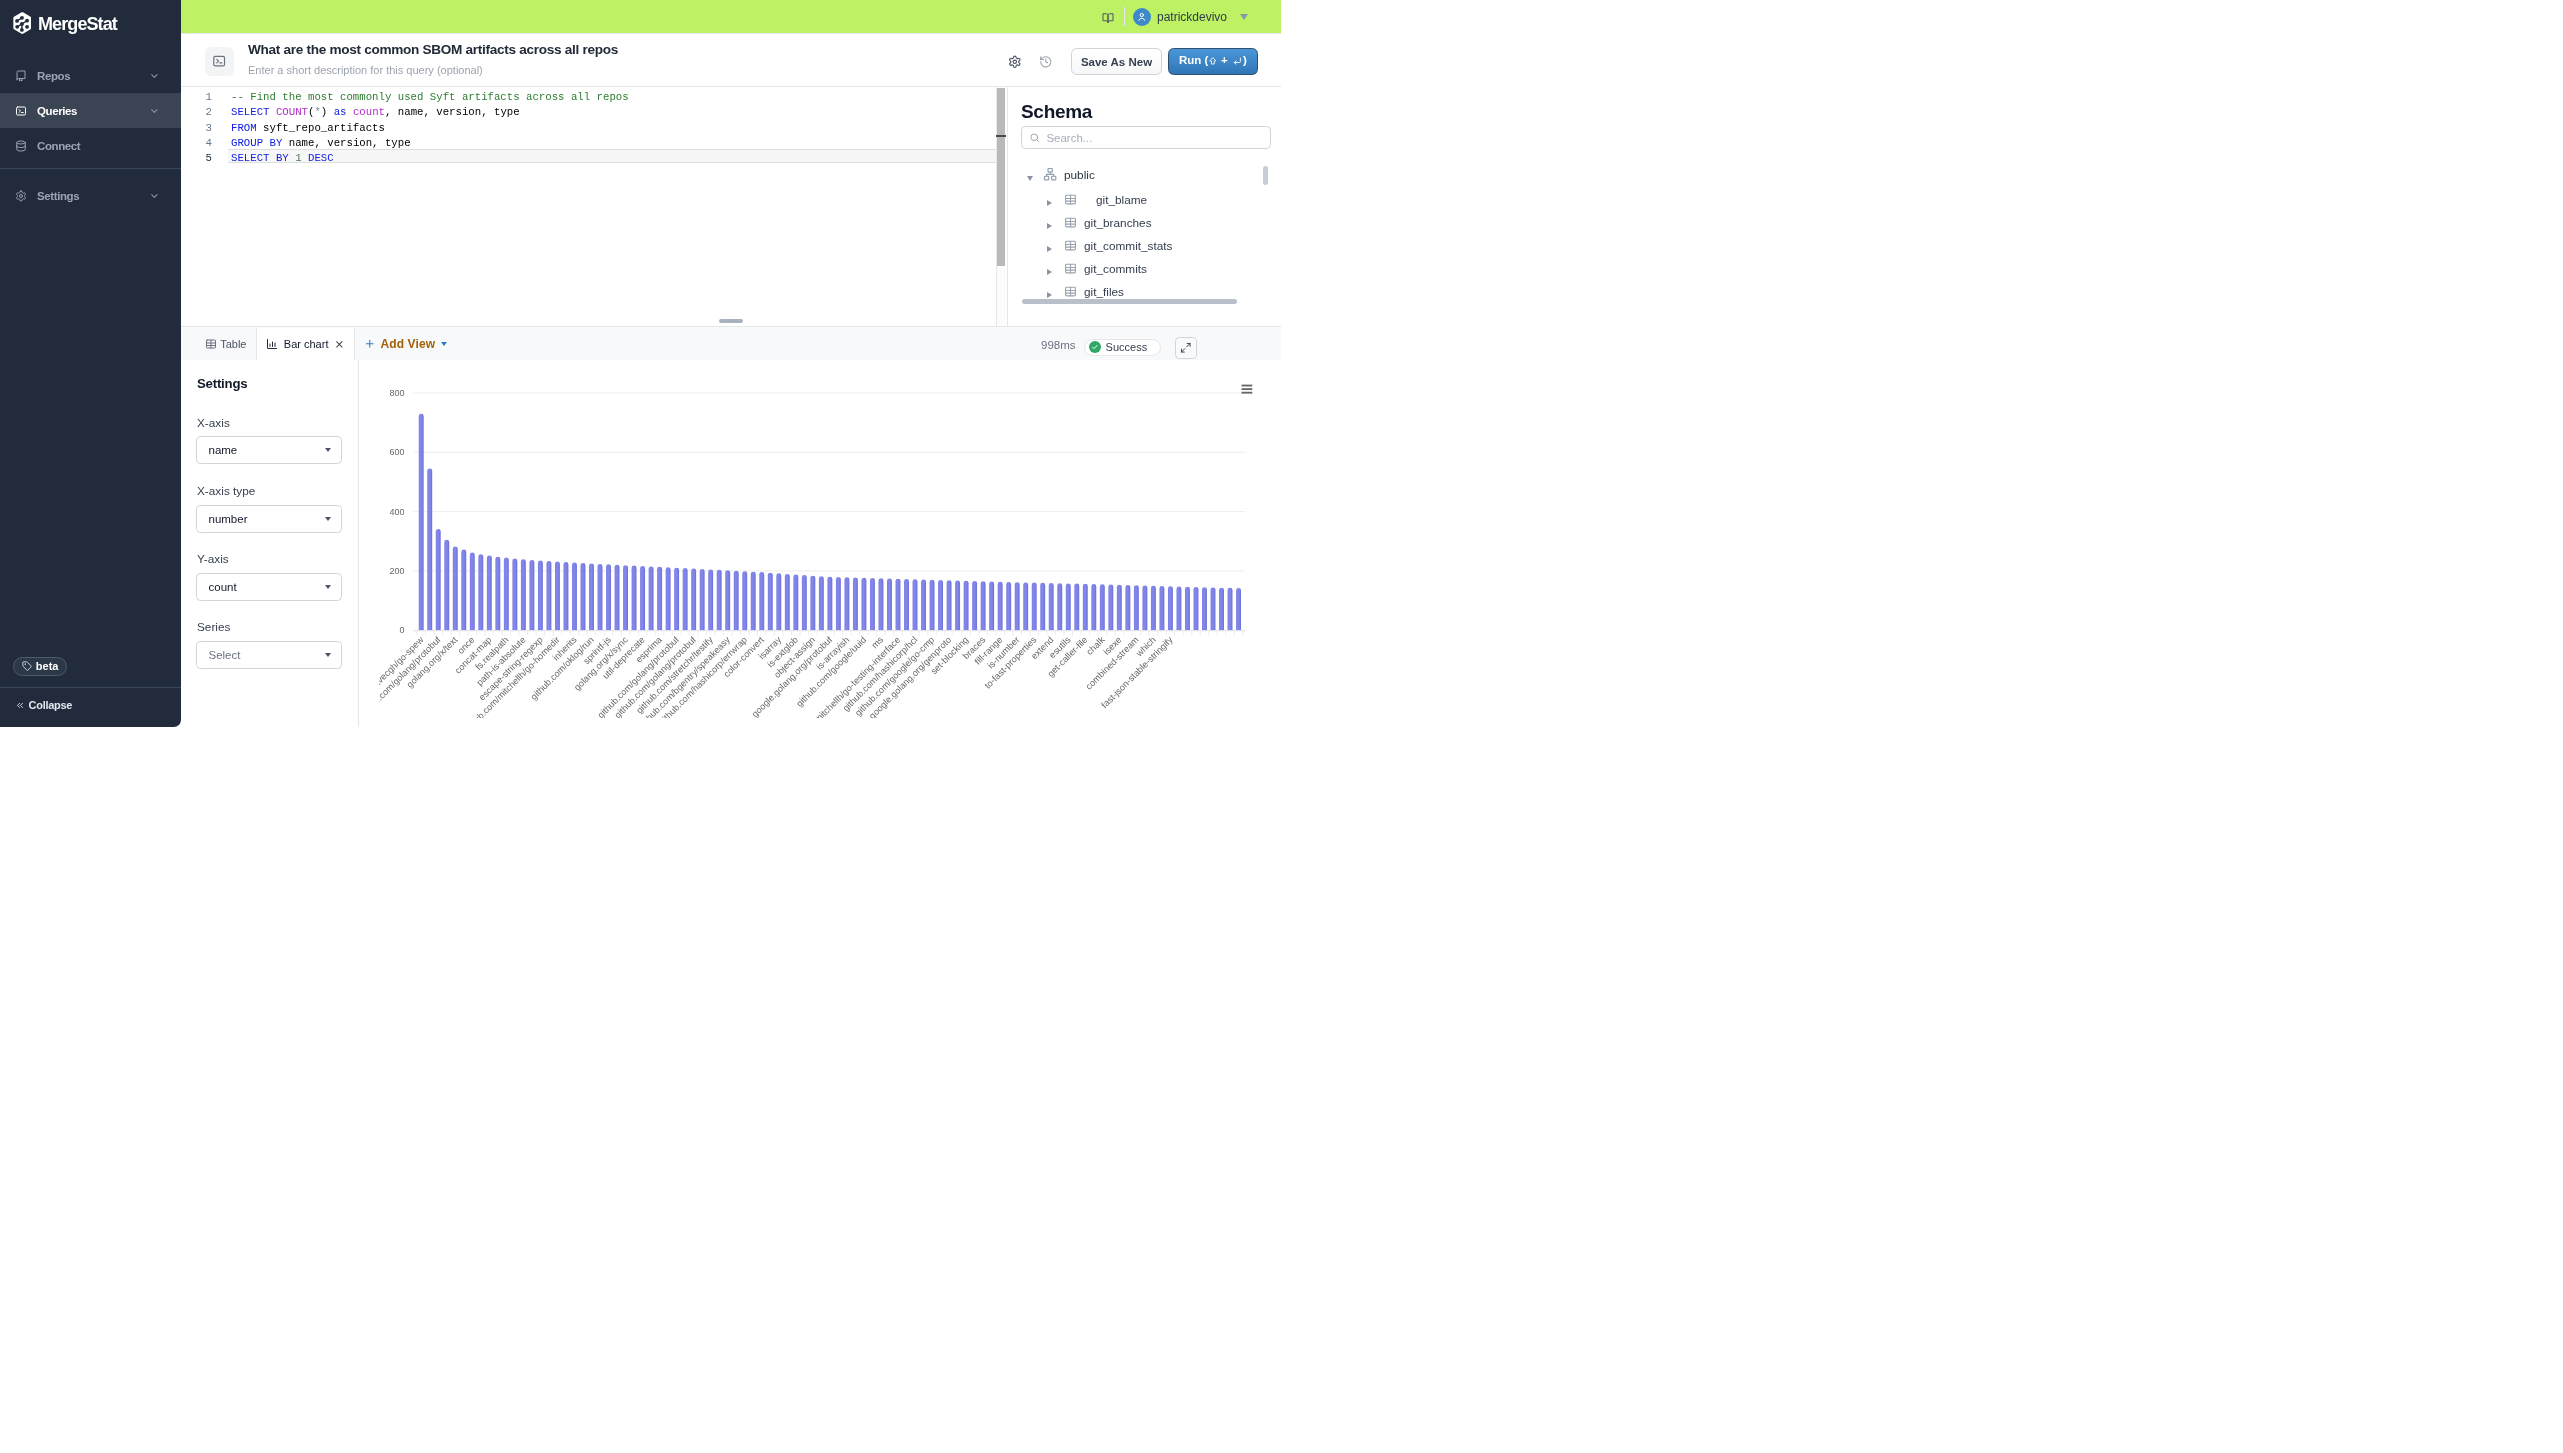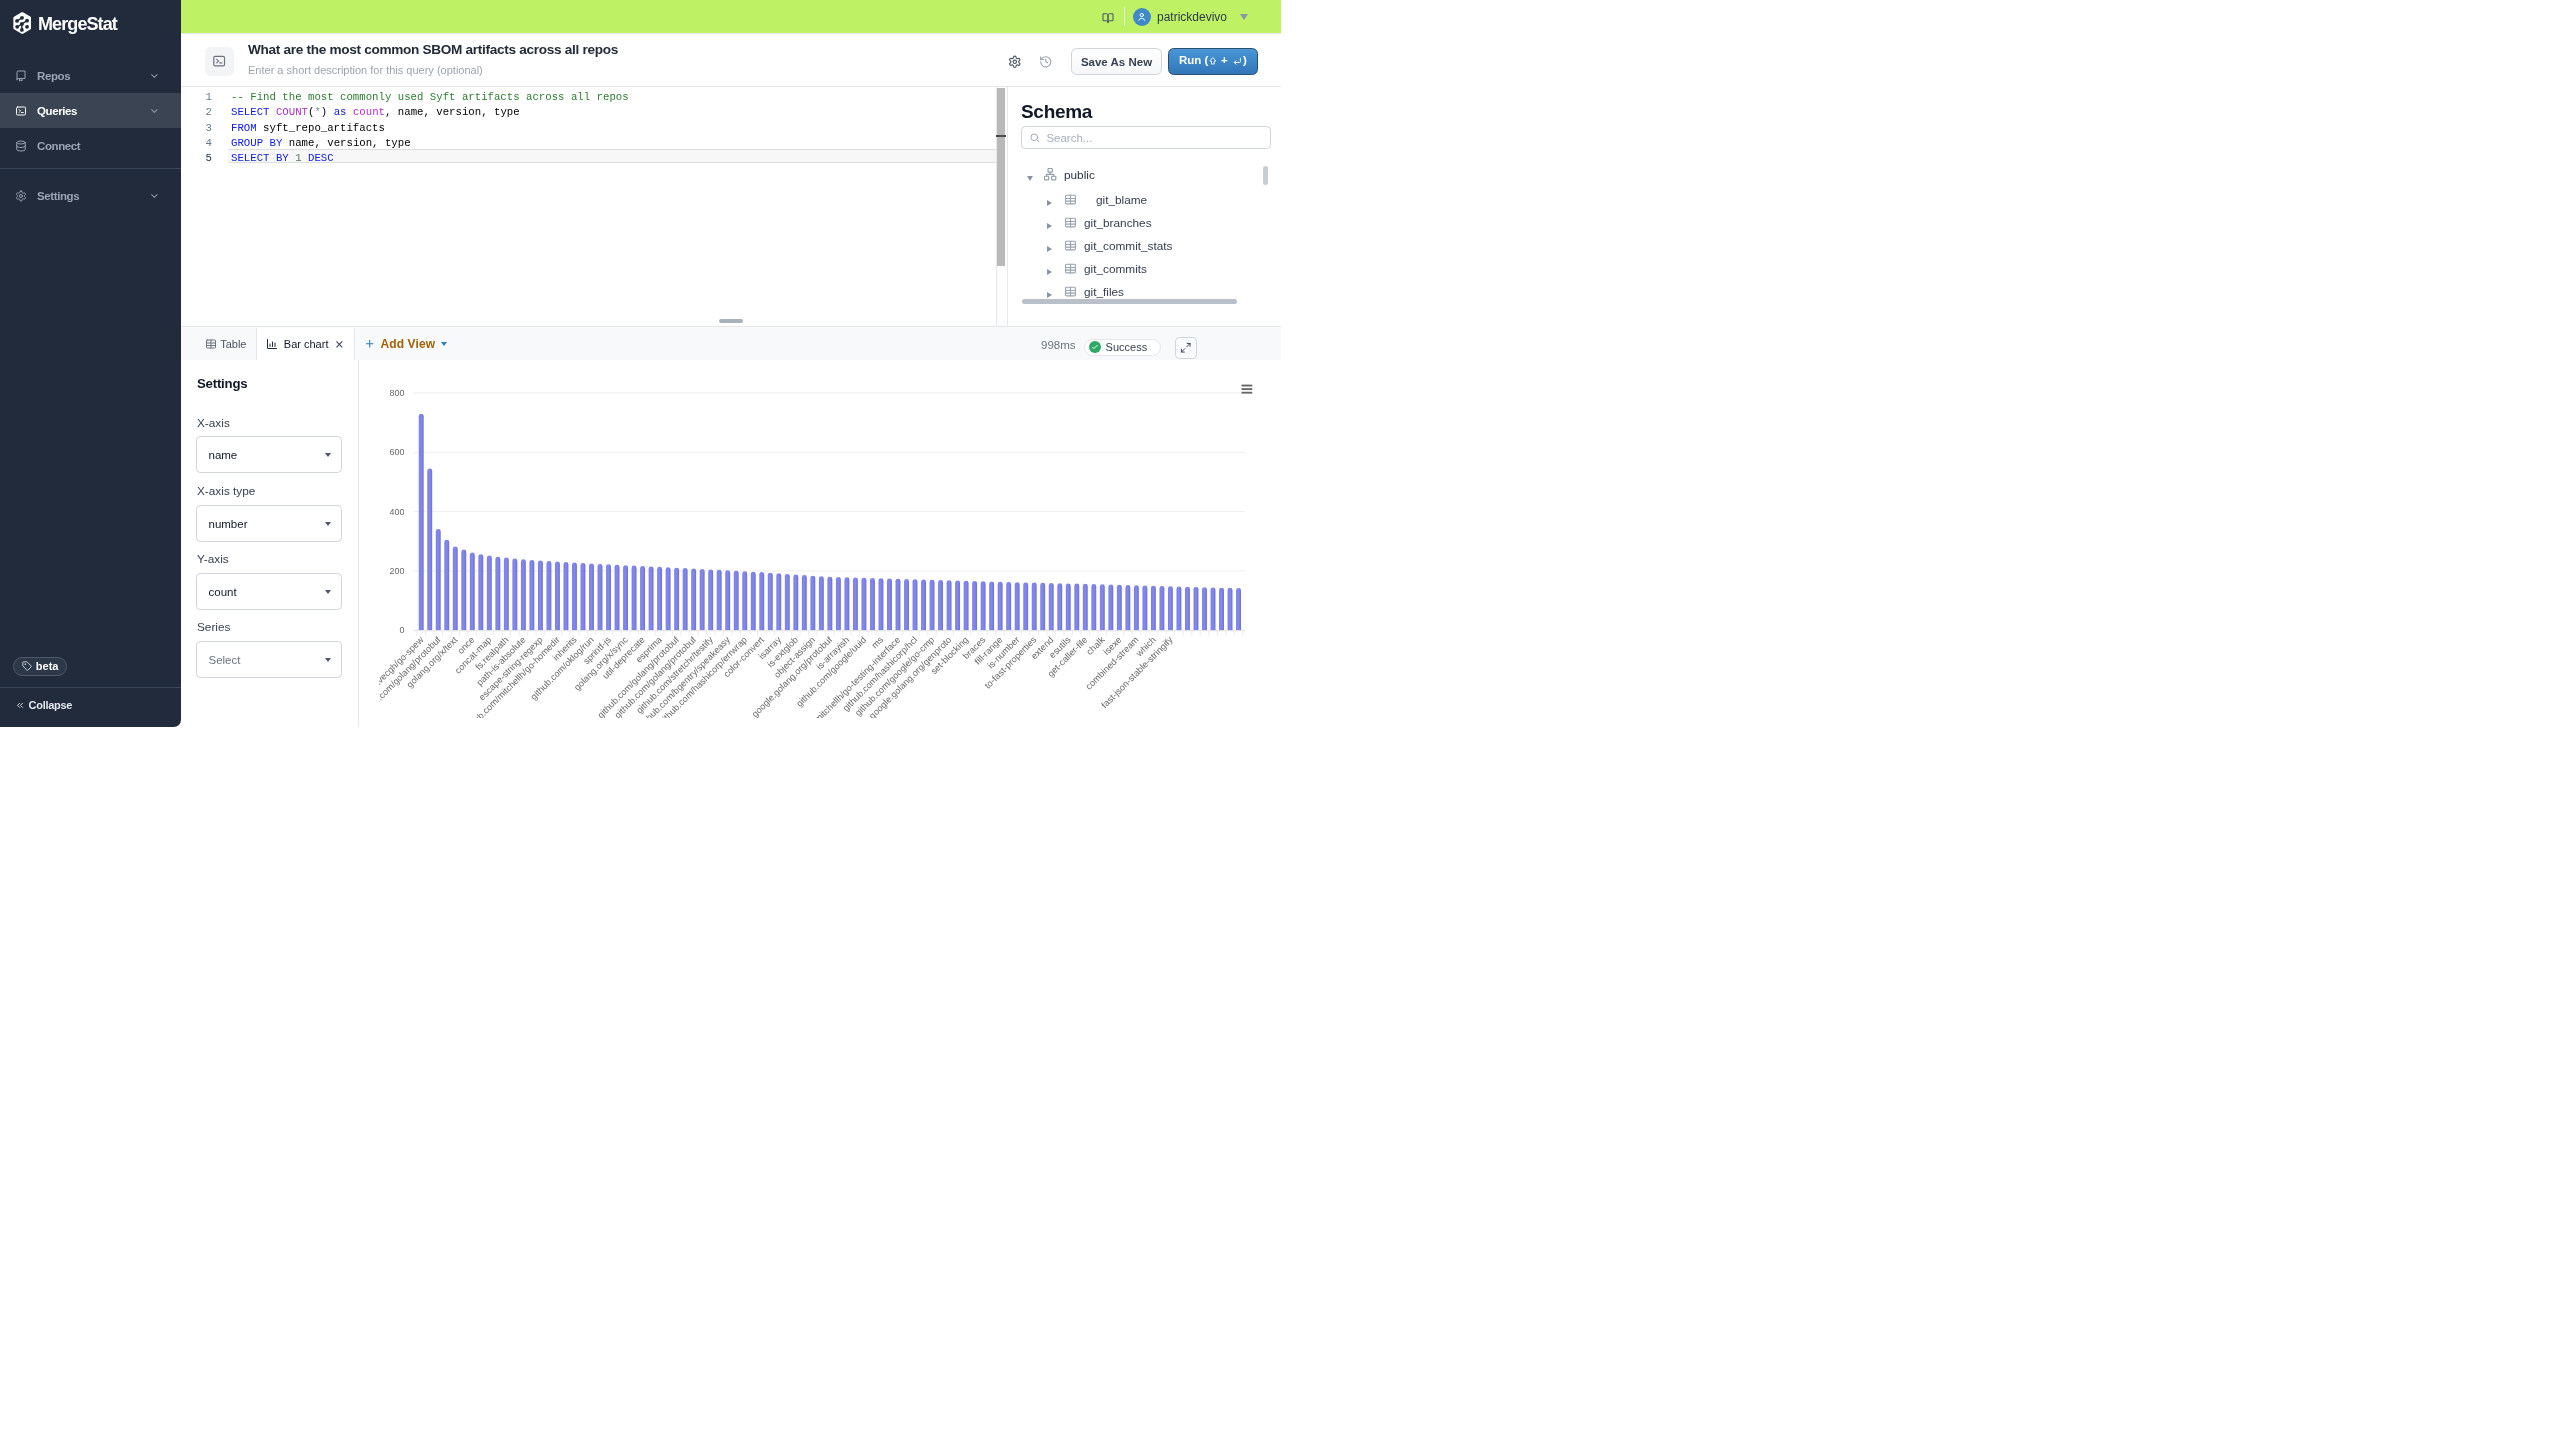--- a/index.html
+++ b/index.html
@@ -11,21 +11,21 @@
 .nav-item .nv-tx { position:absolute; left:37px; top:50%; transform:translateY(-50%); font-size:11.5px; font-weight:600; letter-spacing:-0.4px; }
 .nav-item .nv-ch { position:absolute; right:21px; top:50%; transform:translateY(-50%); display:flex; }
 #topbar { left:181px; top:0; width:1100px; height:34px; background:#bef264; border-bottom:0.7px solid #e5e7eb; }
 #qheader { left:181px; top:34px; width:1100px; height:53px; background:#fff; border-bottom:0.7px solid #e5e7eb; }
 #editor { left:181px; top:87px; width:825px; height:240px; background:#fff; }
 #schema { left:1007px; top:87px; width:275px; height:240px; background:#fff; border-left:0.7px solid #e5e7eb; }
 #tabrow { left:181px; top:326px; width:1100px; height:35px; background:#f8f9fb; border-top:0.7px solid #e5e7eb; border-bottom:0.7px solid #e5e7eb; }
 #resultsbody { left:181px; top:360px; width:1100px; height:367px; background:#fff; }
 .cm { font-family:"Liberation Mono", monospace; font-size:10.7px; line-height:15px; white-space:pre; }
 .k { color:#1320e0; } .fn { color:#b02ec8; } .cmt { color:#2e7d31; } .num { color:#537d57; } .st { color:#7c8b9c; }
-.sel { position:absolute; height:37px; border:0.7px solid #d1d5db; border-radius:4.3px; background:#fff; }
+.sel { position:absolute; height:28px; border:0.7px solid #d1d5db; border-radius:4.3px; background:#fff; }
 .sel .sv { position:absolute; left:11.5px; top:50%; transform:translateY(-50%); font-size:11.5px; color:#111827; }
 .sel .tri { position:absolute; right:10px; top:50%; transform:translateY(-50%); width:0; height:0; border-left:3.9px solid transparent; border-right:3.9px solid transparent; border-top:4.7px solid #4b5563; }
 .flbl { position:absolute; font-size:11.8px; color:#374151;text-align:center; }
 
 </style></head><body>
 <div id="sidebar" class="abs">
 <svg class="abs" style="left:12.5px;top:11.8px" width="18.6" height="22" viewBox="0 0 26 31">
 <path d="M13 2.2 L23.6 8.5 V22.5 L13 28.8 L2.4 22.5 V8.5 Z" fill="#ffffff" stroke="#ffffff" stroke-width="4" stroke-linejoin="round"></path>
 <g stroke="#222b3b" stroke-width="2" fill="none">
         <path d="M5.6 12.6 L12.6 8.2"></path>

